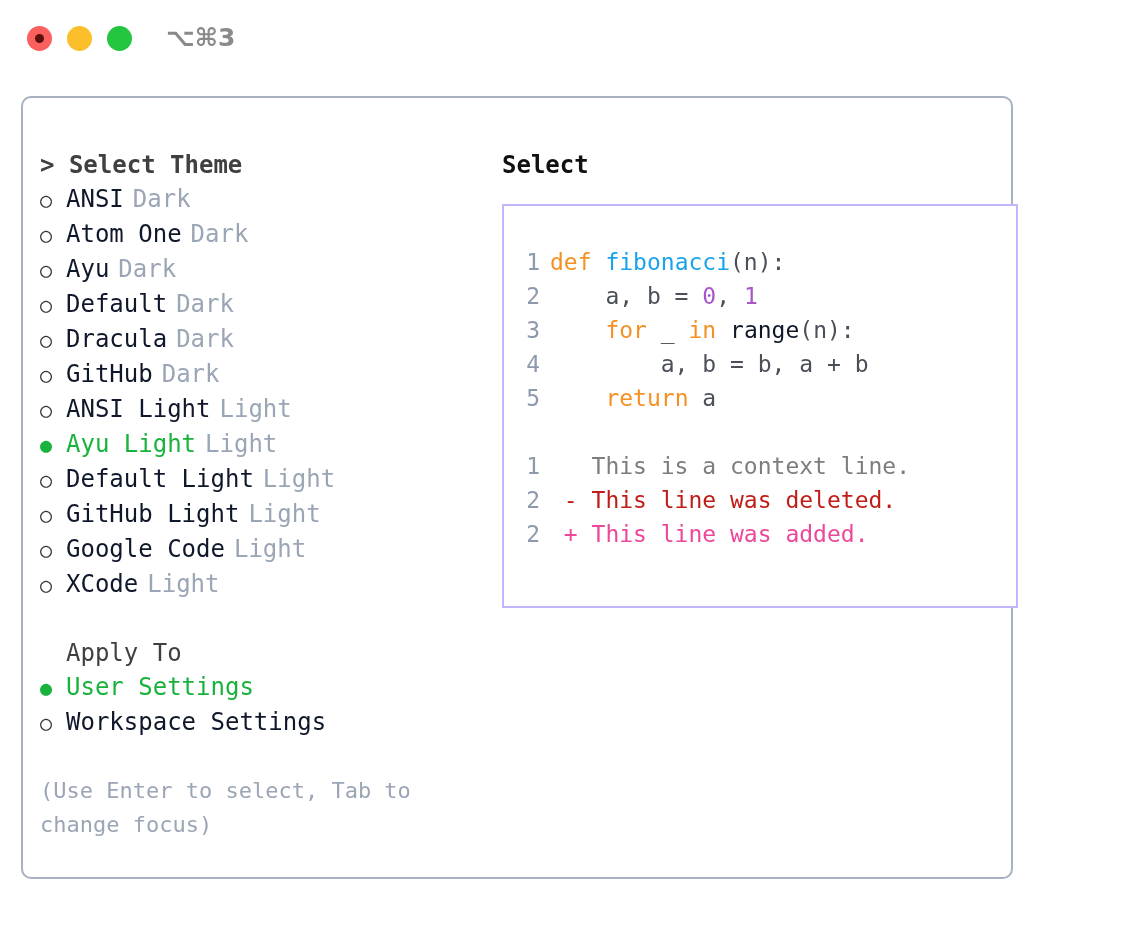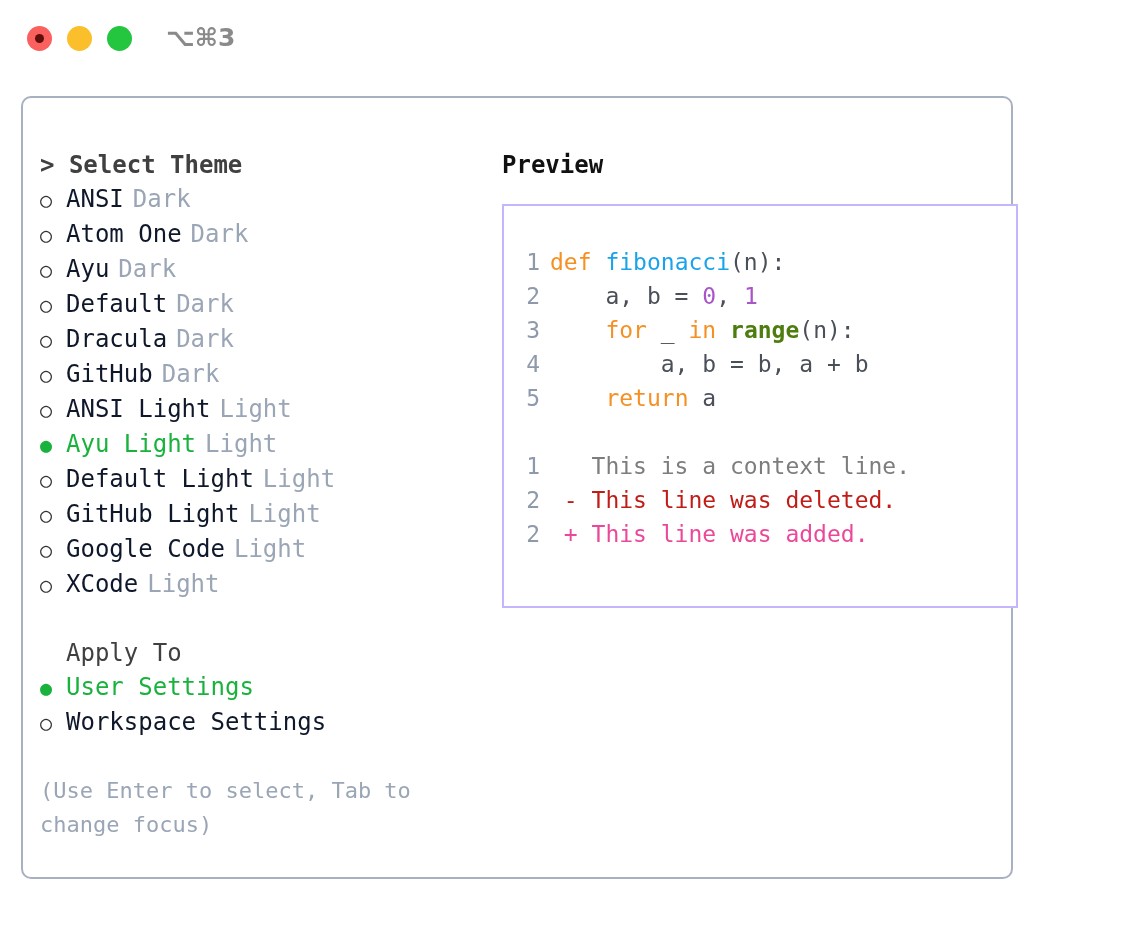--- a/index.html
+++ b/index.html
@@ -153,21 +153,21 @@
   .ln {
     color: #8e99ab;
     display: inline-block;
     width: 22px;
     text-align: right;
     margin-right: 10px;
   }
   .kw   { color: #f59124; }
   .fn   { color: #19a3ea; }
   .num  { color: #a855c8; }
-  .bi   { color: #4d7c0f; font-weight: bold; }
+  .bi   { color: #0f172a; }
   .pl   { color: #4a4f58; }
   .blank-line { height: 34px; }
   .dg-ctx { color: #7d7d7d; }
   .dg-del { color: #c01d17; }
   .dg-add { color: #ec4899; }
 </style>
 </head>
 <body>
 
 <div id="window">
@@ -203,21 +203,21 @@
         <div id="apply-list">
             <div class="opt-row selected"><span class="opt-marker">●</span><span class="opt-label">User Settings</span></div>
             <div class="opt-row"><span class="opt-marker">○</span><span class="opt-label">Workspace Settings</span></div>
           </div>
       </div>
 
       <div id="hint">(Use Enter to select, Tab to change focus)</div>
     </div>
 
     <div id="right-col">
-      <div id="preview-title">Preview</div>
+      <div id="preview-title">Select</div>
       <div id="preview-box">
         <div id="code-area">
             <div class="code-line"><span class="ln">1</span><span class="kw">def </span><span class="fn">fibonacci</span><span class="pl">(n):</span></div>
             <div class="code-line"><span class="ln">2</span><span class="pl">    a, b = </span><span class="num">0</span><span class="pl">, </span><span class="num">1</span></div>
             <div class="code-line"><span class="ln">3</span><span class="pl">    </span><span class="kw">for</span><span class="pl"> _ </span><span class="kw">in</span><span class="pl"> </span><span class="bi">range</span><span class="pl">(n):</span></div>
             <div class="code-line"><span class="ln">4</span><span class="pl">        a, b = b, a + b</span></div>
             <div class="code-line"><span class="ln">5</span><span class="pl">    </span><span class="kw">return</span><span class="pl"> a</span></div>
             <div class="blank-line"></div>
             <div class="code-line"><span class="ln">1</span><span class="dg-ctx">   This is a context line.</span></div>
             <div class="code-line"><span class="ln">2</span><span class="dg-del"> - This line was deleted.</span></div>

